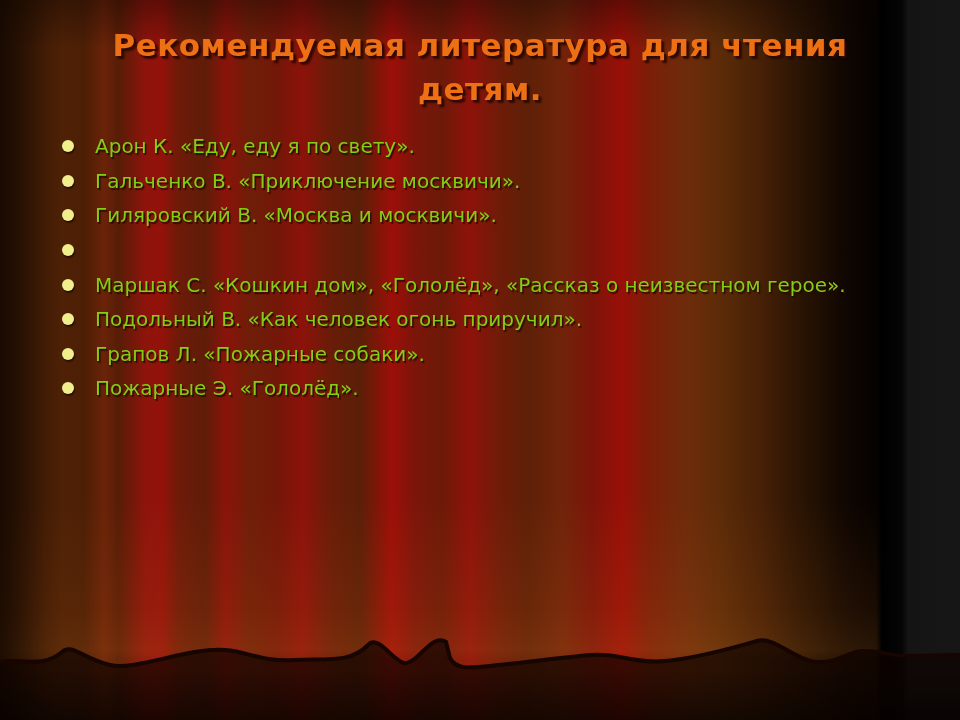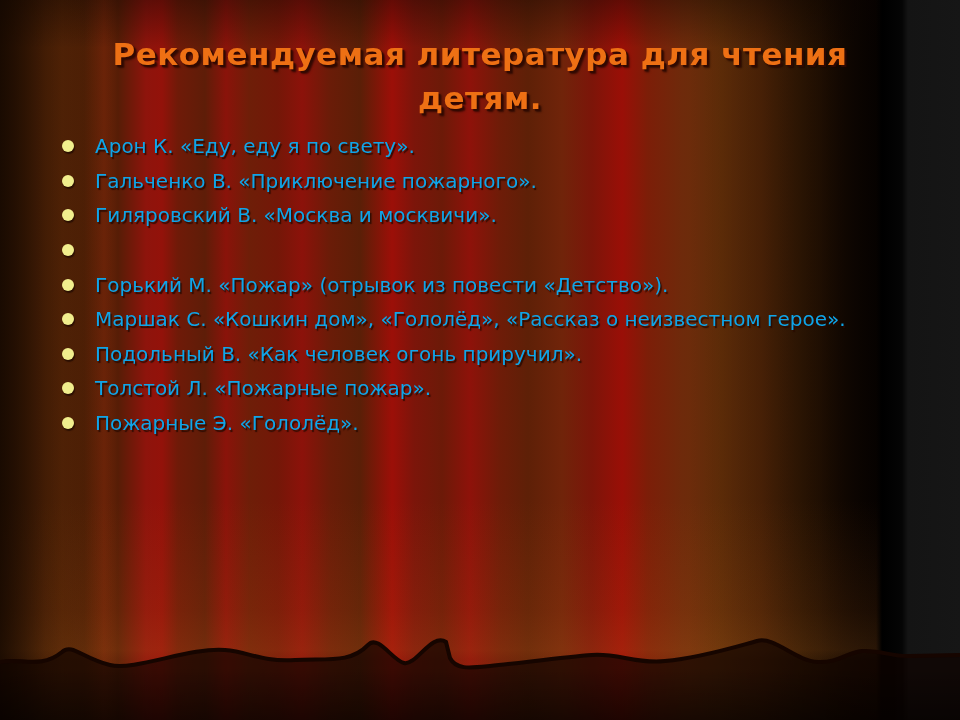--- a/index.html
+++ b/index.html
@@ -34,36 +34,36 @@
         #241102 845px, #0c0703 885px, #0c0703 960px);
   }
   
   .hem-svg{position:absolute;left:0;top:600px;width:960px;height:120px;}
   .bottom-fade{
     position:absolute;left:0;right:0;bottom:0;height:52px;
     background:linear-gradient(to bottom, rgba(0,0,0,0), rgba(0,0,0,0.45));
   }
   
   .title{
-    position:absolute;top:32px;left:78px;width:804px;
+    position:absolute;top:23px;left:78px;width:804px;
     margin:0;text-align:center;
     font-size:31px;font-weight:bold;letter-spacing:0.5px;
     line-height:44px;
     color:#ee7014;
     text-shadow:2px 2px 1px rgba(48,10,2,0.95), 3px 3px 2px rgba(20,4,0,0.6);
   }
   .book-list{
     position:absolute;top:129px;left:60px;width:880px;
     margin:0;padding:0;list-style:none;
   }
   .book-list li{
     display:flex;align-items:center;
     height:34.6px;
     font-size:20px;
-    color:#0ea5e9;
+    color:#84cc16;
     text-shadow:1.5px 1.5px 1px rgba(40,10,0,0.9);
     white-space:nowrap;
   }
   .bullet{
     flex:0 0 auto;
     width:12px;height:12px;margin:0 21px 0 2px;
     border-radius:50%;
     background:#f1ee8d;
     box-shadow:1px 2px 1px rgba(30,8,0,0.7);
   }
@@ -92,44 +92,40 @@
 
   <h1 class="title">Рекомендуемая литература для чтения детям.</h1>
 
   <ul class="book-list">
     <li>
         <span class="bullet"></span>
         <span>Арон К. «Еду, еду я по свету».</span>
       </li>
     <li>
         <span class="bullet"></span>
-        <span>Гальченко В. «Приключение пожарного».</span>
+        <span>Гальченко В. «Приключение москвичи».</span>
       </li>
     <li>
         <span class="bullet"></span>
         <span>Гиляровский В. «Москва и москвичи».</span>
       </li>
     <li>
         <span class="bullet"></span>
-      </li>
-    <li>
-        <span class="bullet"></span>
-        <span>Горький М. «Пожар» (отрывок из повести «Детство»).</span>
       </li>
     <li>
         <span class="bullet"></span>
         <span>Маршак С. «Кошкин дом», «Гололёд», «Рассказ о неизвестном герое».</span>
       </li>
     <li>
         <span class="bullet"></span>
         <span>Подольный В. «Как человек огонь приручил».</span>
       </li>
     <li>
         <span class="bullet"></span>
-        <span>Толстой Л. «Пожарные пожар».</span>
+        <span>Грапов Л. «Пожарные собаки».</span>
       </li>
     <li>
         <span class="bullet"></span>
         <span>Пожарные Э. «Гололёд».</span>
       </li>
   </ul>
 
 </div>
 
 </body></html>

